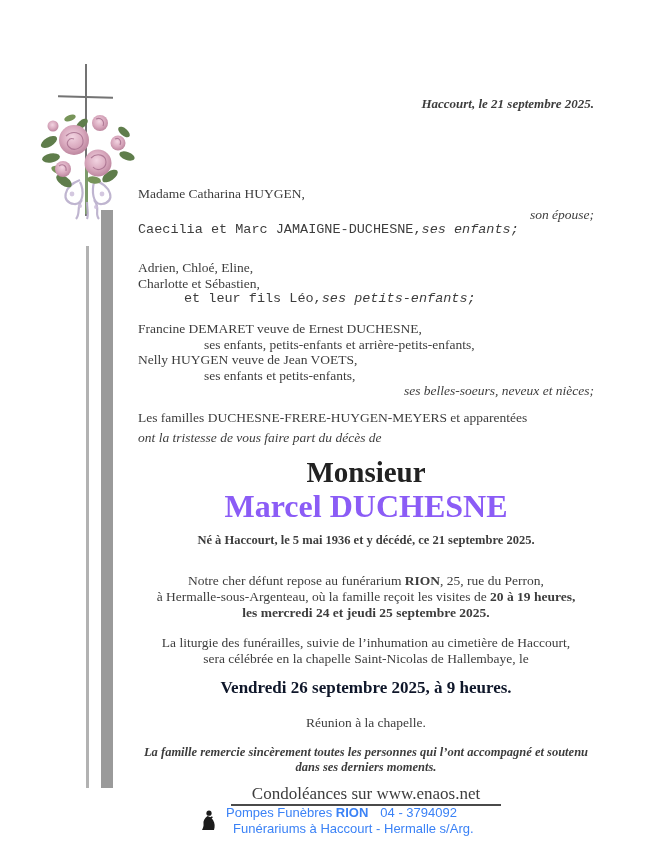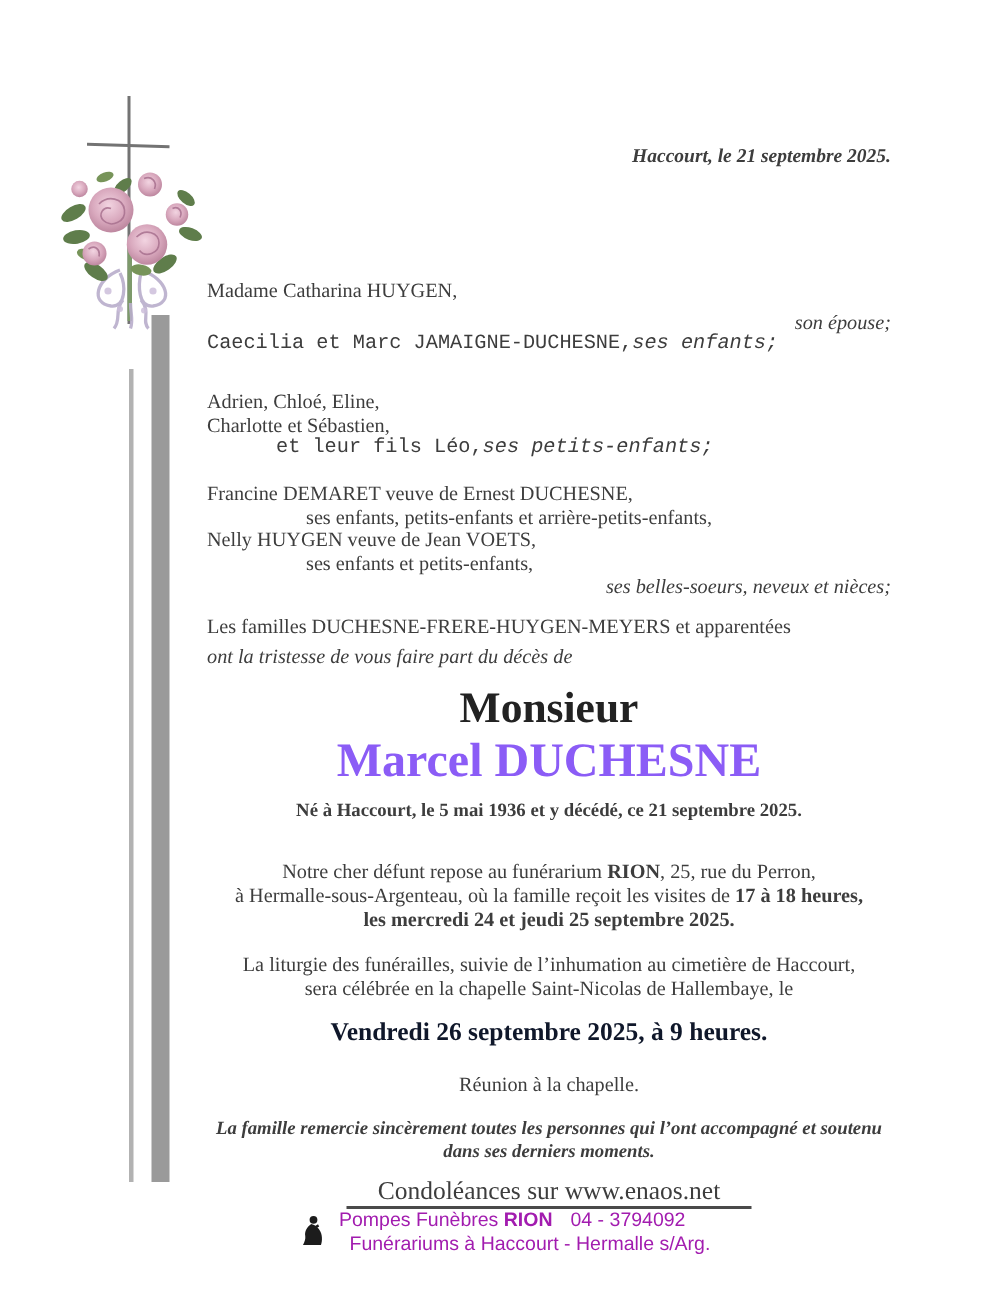--- a/index.html
+++ b/index.html
@@ -34,21 +34,21 @@
   .life-dates { top:497px; text-align:center; font-weight:bold; font-size:12.5px; }
   .para { text-align:center; line-height:16px; }
   .visitation { top:537px; }
   .ceremony { top:599px; }
   .big-date { top:639px; text-align:center; font-size:17px; line-height:26px; font-weight:bold; color:#0f172a; }
   .reunion { top:679px; text-align:center; font-size:13.5px; }
   .thanks { top:709px; text-align:center; font-style:italic; font-weight:bold; font-size:12.5px; line-height:15px; }
   .condolences { top:750px; text-align:center; font-size:17px; }
   .condolences .underlined { display:inline-block; border-bottom:2px solid #4a4a4a; padding:0 21px 2px 21px; }
   .footer { position:absolute; left:60px; top:769px; width:360px;
-            font-family:"Liberation Sans", sans-serif; font-size:13px; line-height:15.5px; color:#a21caf; }
+            font-family:"Liberation Sans", sans-serif; font-size:13px; line-height:15.5px; color:#3b82f6; }
   .footer-lines { margin-left:28px; }
   .phone { margin-left:12px; }
   .address-line { padding-left:7px; }
   .praying { position:absolute; left:3px; top:5px; }
   b.bold { font-weight:bold; }
 </style>
 </head>
 <body>
 
 <div class="page">
@@ -155,21 +155,21 @@
 
     <div class="blk title-monsieur">Monsieur</div>
     <div class="blk title-name">Marcel DUCHESNE</div>
     <div class="blk life-dates">Né à Haccourt, le 5 mai 1936 et y décédé, ce 21 septembre 2025.</div>
 
     <div class="blk para visitation">
       <div>
         <span>Notre cher défunt repose au funérarium </span><b class="bold">RION</b><span>, 25, rue du Perron,</span>
       </div>
       <div>
-        <span>à Hermalle-sous-Argenteau, où la famille reçoit les visites de </span><b class="bold">17 à 18 heures,</b>
+        <span>à Hermalle-sous-Argenteau, où la famille reçoit les visites de </span><b class="bold">20 à 19 heures,</b>
       </div>
       <div>
         <b class="bold">les mercredi 24 et jeudi 25 septembre 2025.</b>
       </div>
     </div>
 
     <div class="blk para ceremony">
       <div>La liturgie des funérailles, suivie de l’inhumation au cimetière de Haccourt,</div>
       <div>sera célébrée en la chapelle Saint-Nicolas de Hallembaye, le</div>
     </div>

